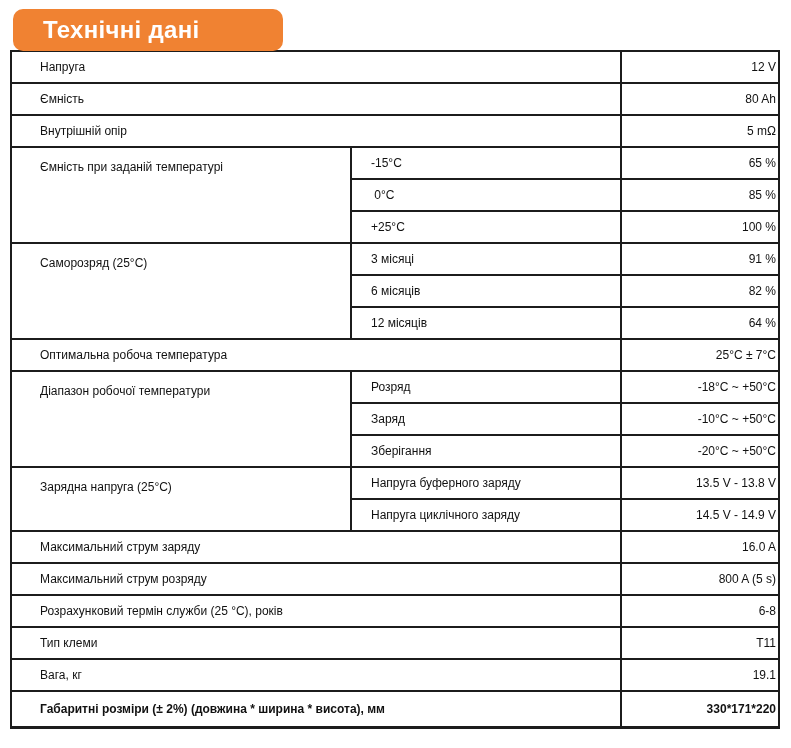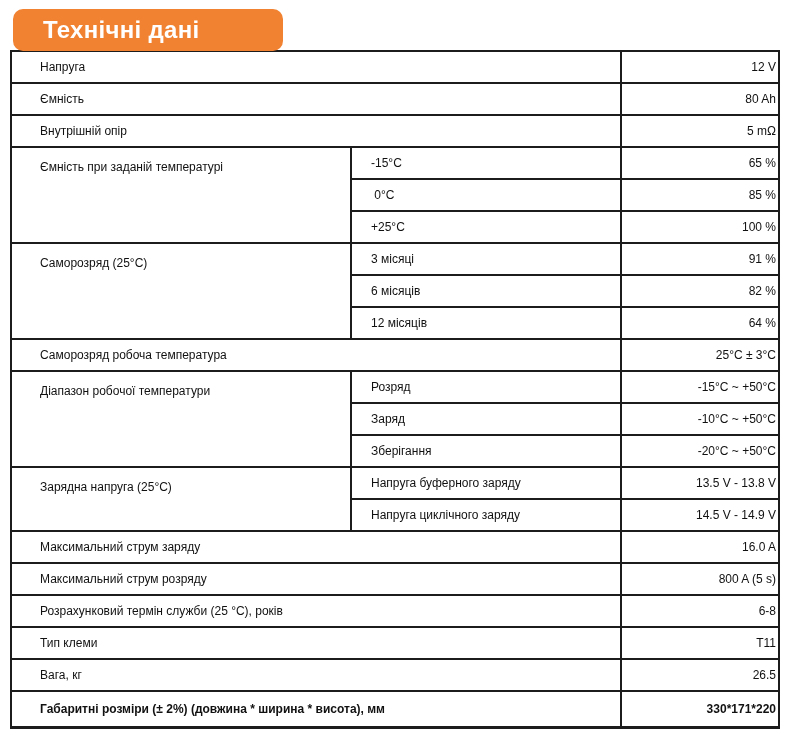--- a/index.html
+++ b/index.html
@@ -128,28 +128,28 @@
       <tr>
         <td class="sub">6 місяців</td>
         <td class="val">82 %</td>
       </tr>
       <tr>
         <td class="sub">12 місяців</td>
         <td class="val">64 %</td>
       </tr>
 
       <tr>
-        <td colspan="2" class="lbl">Саморозряд робоча температура</td>
-        <td class="val">25°C ± 3°C</td>
+        <td colspan="2" class="lbl">Оптимальна робоча температура</td>
+        <td class="val">25°C ± 7°C</td>
       </tr>
 
       <tr>
         <td rowspan="3" class="lbl group">Діапазон робочої температури</td>
         <td class="sub">Розряд</td>
-        <td class="val">-15°C ~ +50°C</td>
+        <td class="val">-18°C ~ +50°C</td>
       </tr>
       <tr>
         <td class="sub">Заряд</td>
         <td class="val">-10°C ~ +50°C</td>
       </tr>
       <tr>
         <td class="sub">Зберігання</td>
         <td class="val">-20°C ~ +50°C</td>
       </tr>
 
@@ -178,21 +178,21 @@
         <td class="val">6-8</td>
       </tr>
 
       <tr>
         <td colspan="2" class="lbl">Тип клеми</td>
         <td class="val">T11</td>
       </tr>
 
       <tr>
         <td colspan="2" class="lbl">Вага, кг</td>
-        <td class="val">26.5</td>
+        <td class="val">19.1</td>
       </tr>
 
       <tr class="tall">
         <td colspan="2" class="lbl">Габаритні розміри (± 2%) (довжина * ширина * висота), мм</td>
         <td class="val">330*171*220</td>
       </tr>
     </tbody>
   </table>
 
 </div>

